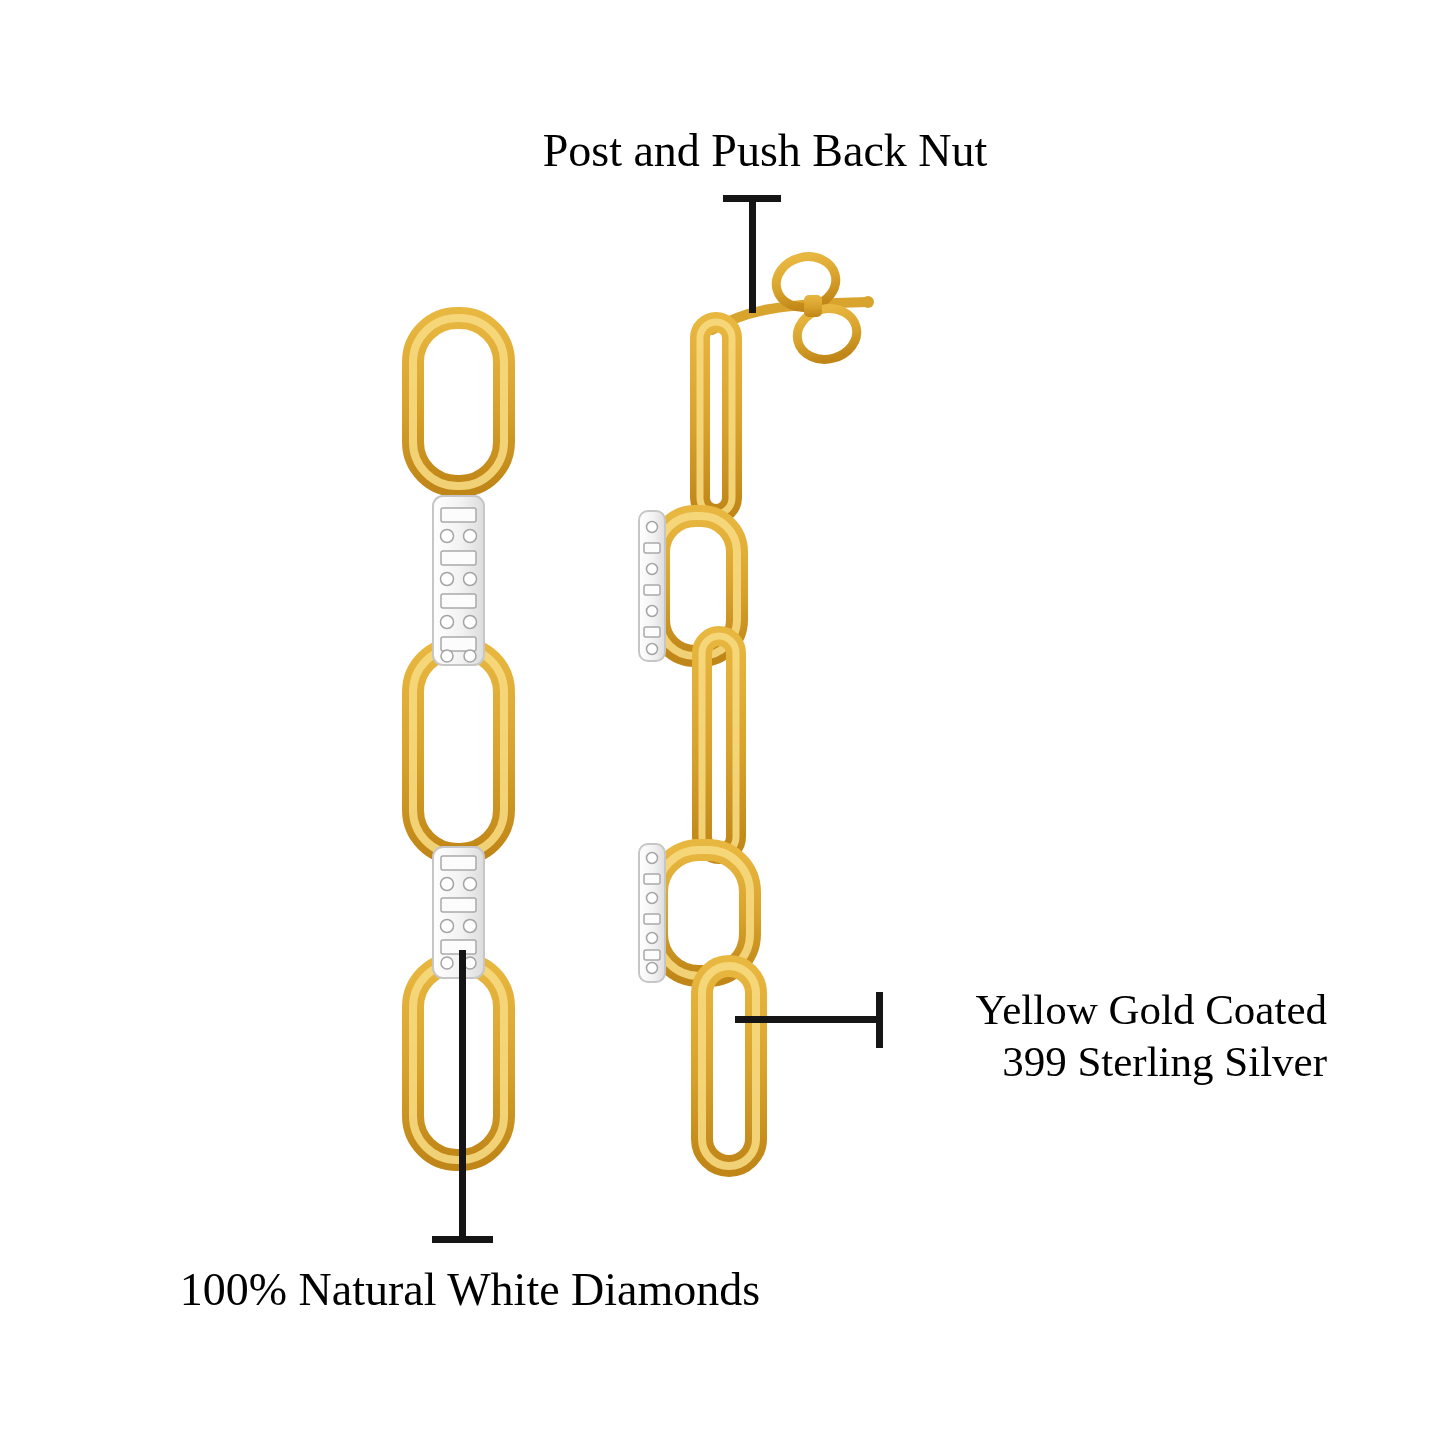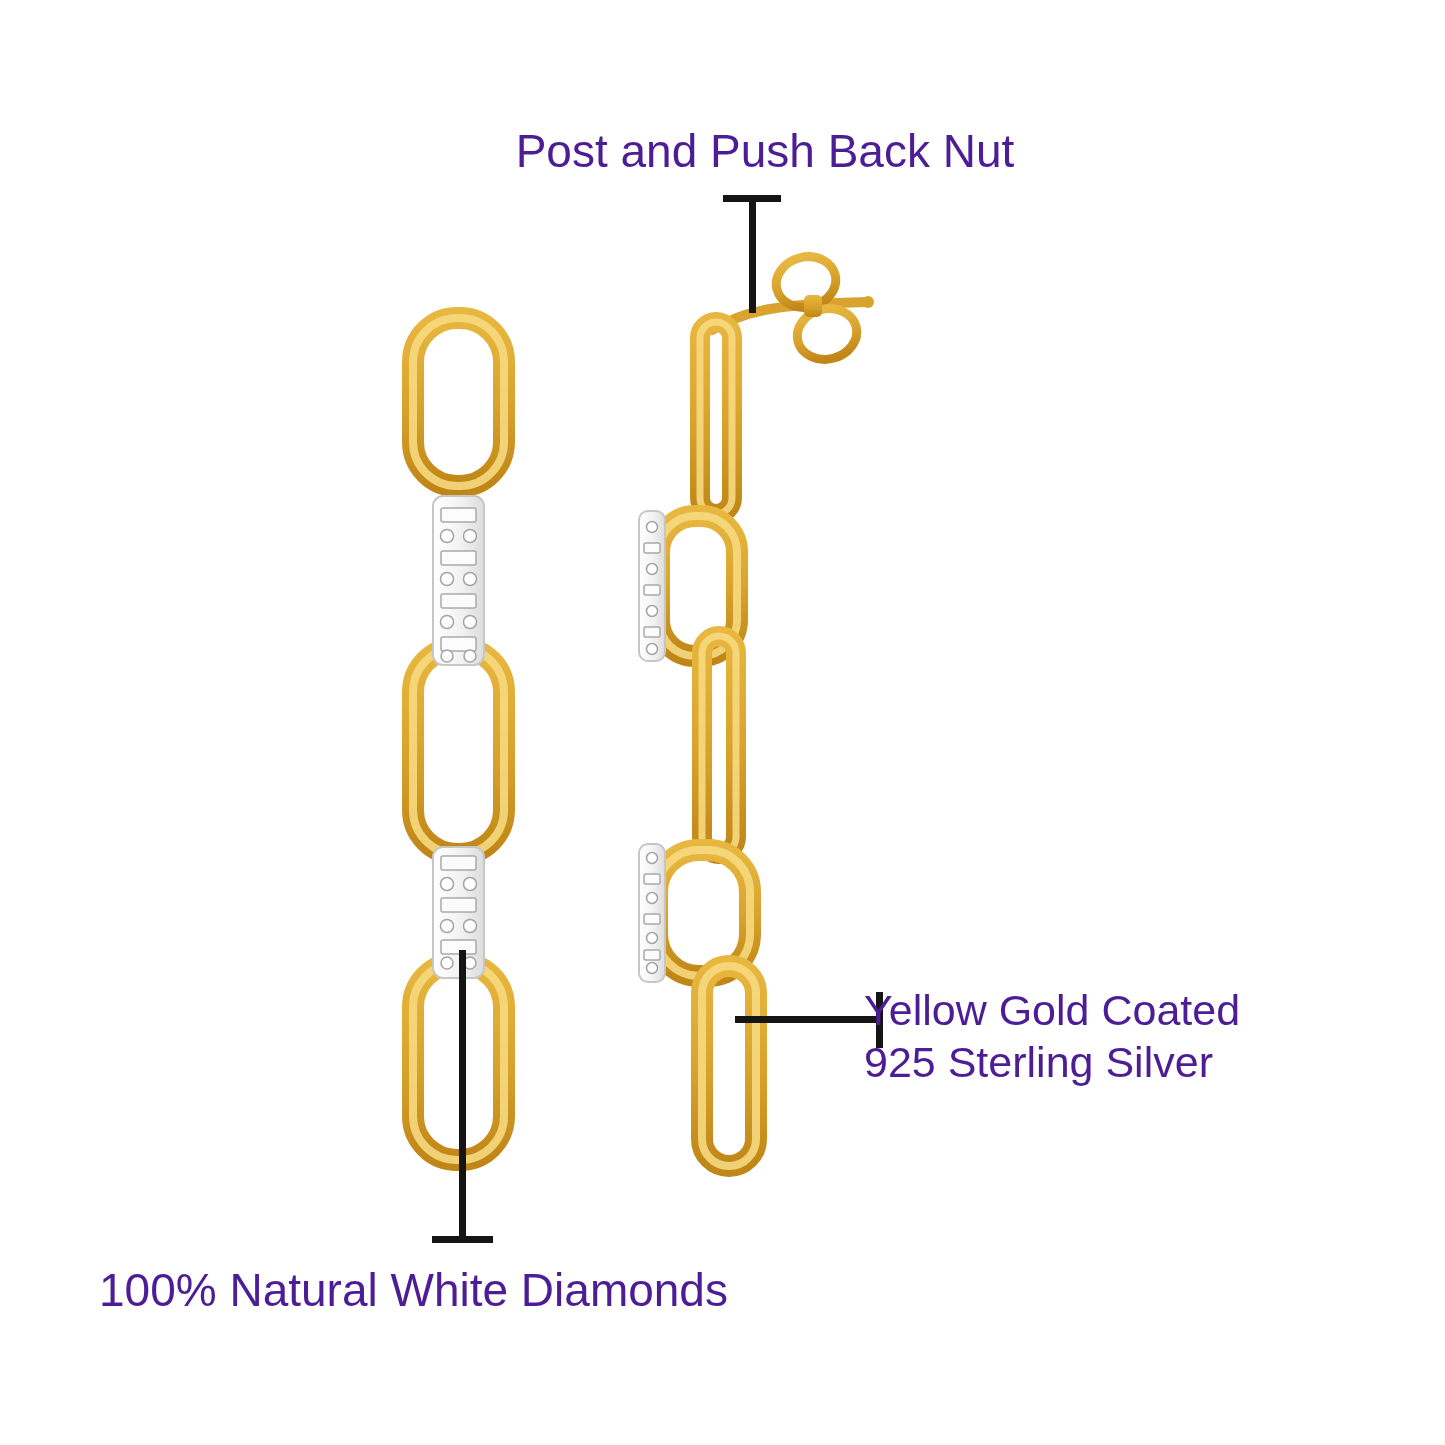--- a/index.html
+++ b/index.html
@@ -24,32 +24,32 @@
   .rnd{fill:#FFFFFF;stroke:#A4A4A4;stroke-width:1.5;}
 
   
   .postp{fill:none;stroke:#D9A42E;stroke-width:10;stroke-linecap:round;}
   .loop{fill:none;stroke:url(#goldV);stroke-width:9;}
   .clasp{fill:url(#goldV);stroke:none;}
 
   
   .callout{stroke:none;}
 
-  .label,.label-line{color:#4c1d95;}
+  .label,.label-line{color:#000000;font-family:Liberation Serif, serif;}
   .label-top{
     position:absolute;left:765px;top:124px;transform:translateX(-50%);
     font-size:46px;white-space:nowrap;
   }
   .label-right{
-    position:absolute;left:864px;top:984px;width:430px;
-    text-align:left;font-size:43px;line-height:1.22;
+    position:absolute;left:897px;top:984px;width:430px;
+    text-align:right;font-size:43px;line-height:1.22;
   }
   .label-bottom{
-    position:absolute;left:99px;top:1262px;width:780px;
-    text-align:left;font-size:46px;line-height:1.22;
+    position:absolute;left:80px;top:1262px;width:780px;
+    text-align:center;font-size:46px;line-height:1.22;
   }
 </style>
 </head>
 <body>
 
 <div id="stage">
 
   <svg id="artwork" viewBox="0 0 1445 1445">
     <defs>
       <linearGradient id="goldV" x1="0" y1="0" x2="0" y2="1">
@@ -176,20 +176,20 @@
 
       <rect x="459" y="950" width="7" height="290" fill="#151515"></rect>
       <rect x="432" y="1236" width="61" height="7" fill="#151515"></rect>
     </g>
   </svg>
 
   <div class="label label-top">Post and Push Back Nut</div>
 
   <div class="label label-right">
     <div class="label-line">Yellow Gold Coated</div>
-    <div class="label-line">925 Sterling Silver</div>
+    <div class="label-line">399 Sterling Silver</div>
   </div>
 
   <div class="label label-bottom">
     <div class="label-line">100% Natural White Diamonds</div>
   </div>
 
 </div>
 
 </body></html>

